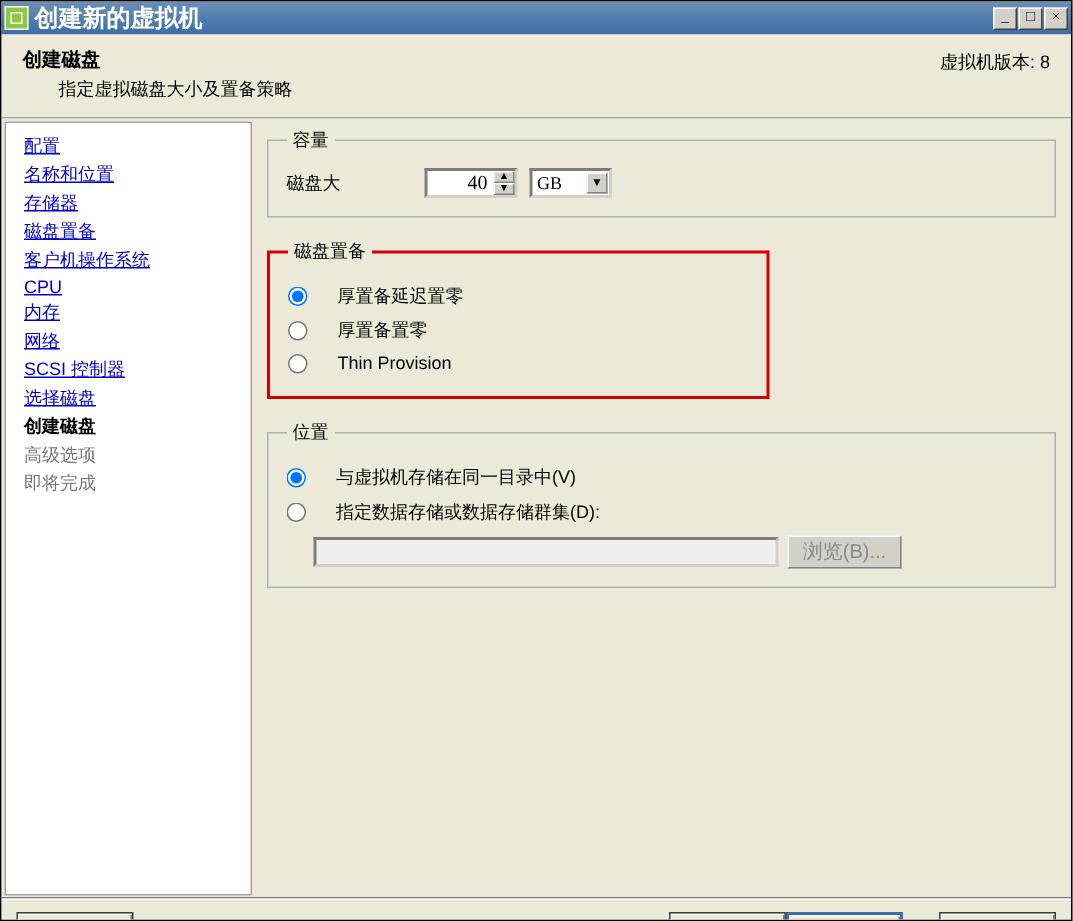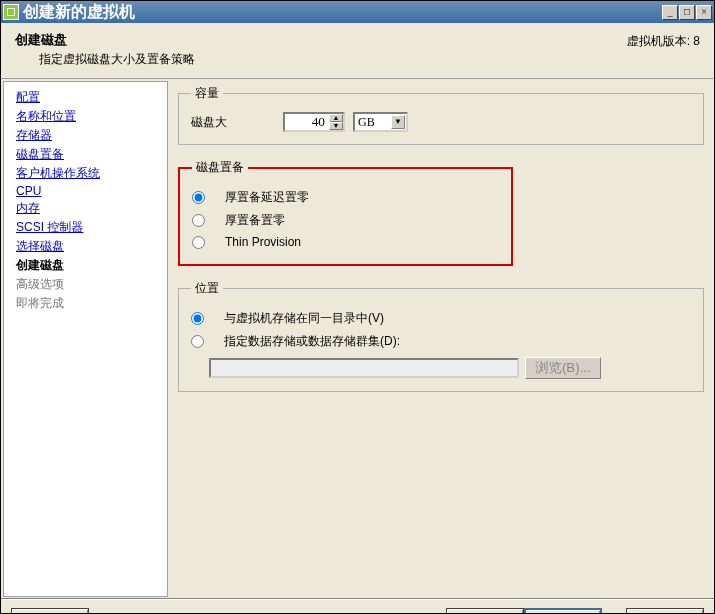--- a/index.html
+++ b/index.html
@@ -179,20 +179,21 @@
 
 <div class="content-row">
   <div class="nav-pane">
     <span class="nav-link">配置</span>
     <span class="nav-link">名称和位置</span>
     <span class="nav-link">存储器</span>
     <span class="nav-link">磁盘置备</span>
     <span class="nav-link">客户机操作系统</span>
     <span class="nav-link">CPU</span>
     <span class="nav-link">内存</span>
+    <span class="nav-link">网络</span>
     <span class="nav-link">SCSI 控制器</span>
     <span class="nav-link">选择磁盘</span>
     <div class="nav-step-current">创建磁盘</div>
     <div class="nav-step-future">高级选项</div>
     <div class="nav-step-future">即将完成</div>
   </div>
 
   <div class="main-pane">
 
     <fieldset>

